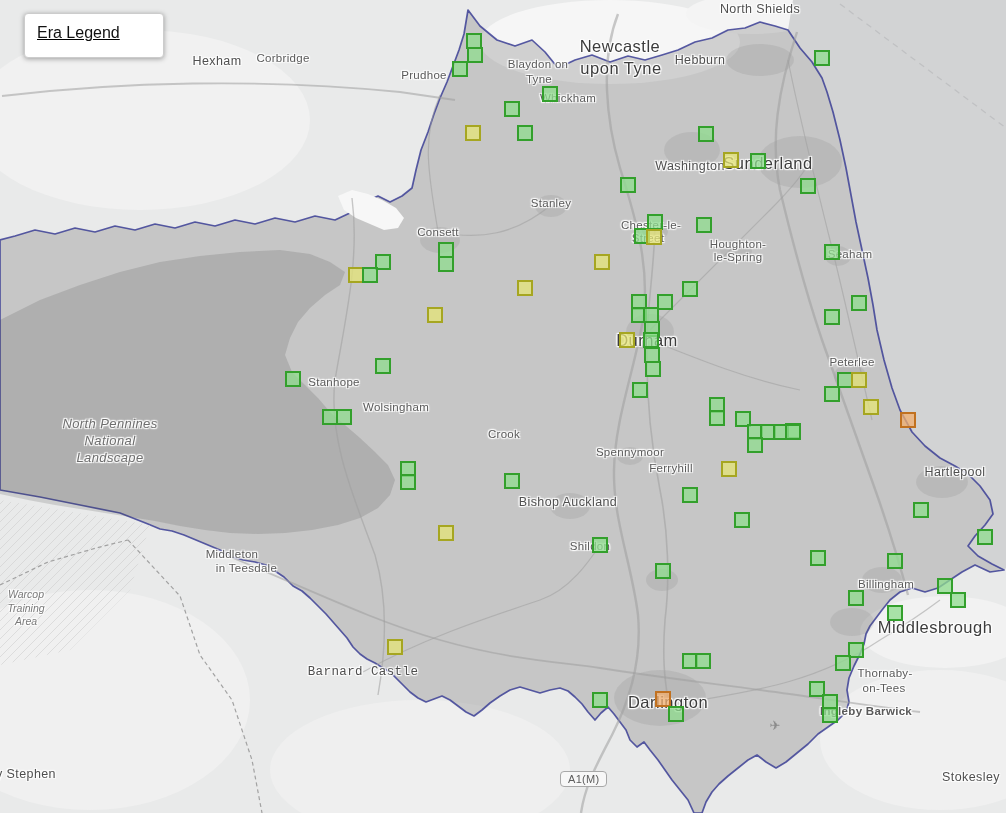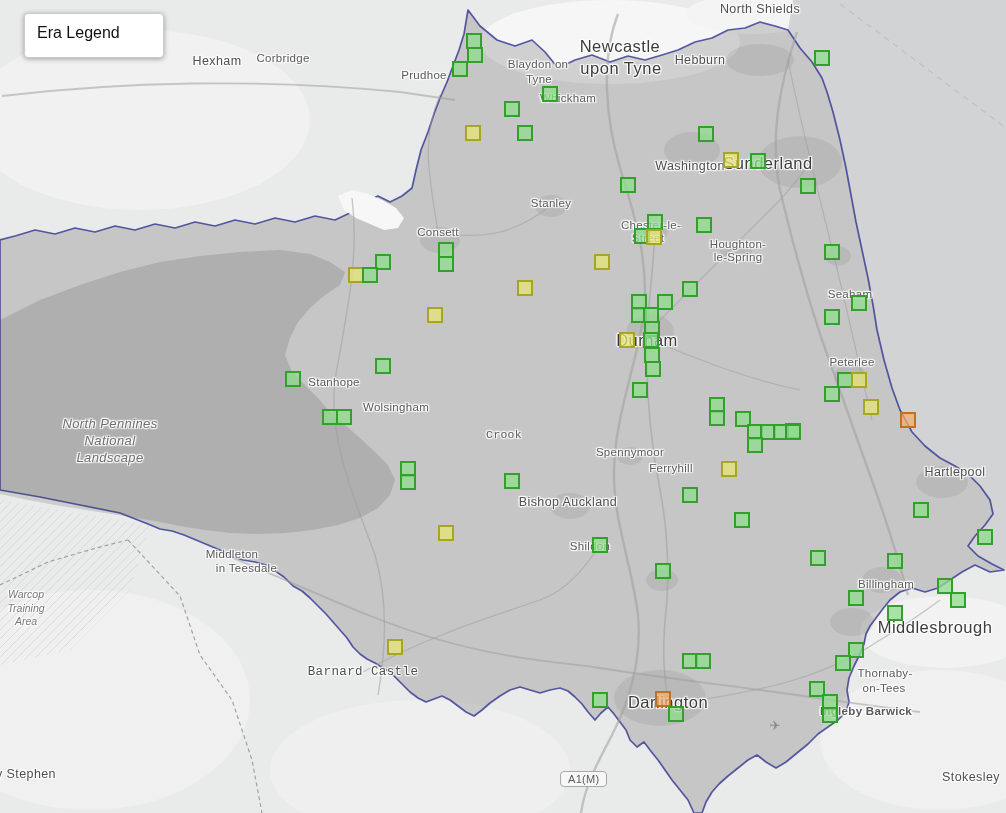--- a/index.html
+++ b/index.html
@@ -14,21 +14,21 @@
   .city-lg{font-size:16.5px;letter-spacing:.5px;color:#3c3c3c;}
   .area{font-size:13px;font-style:italic;color:#6e6e6e;letter-spacing:.4px;}
   .area-sm{font-size:10.5px;font-style:italic;color:#7a7a7a;}
   .icon-plane{font-size:13px;color:#8b8b8b;text-shadow:none;}
   
   .mk{position:absolute;width:12px;height:12px;border:2px solid;transform:translate(-50%,-50%);
       box-sizing:content-box;cursor:pointer;}
   
   #legend{position:absolute;left:24px;top:13px;width:118px;background:#ffffff;
           border:1px solid #cccccc;border-radius:4px;box-shadow:0 1px 5px rgba(0,0,0,.35);
-          padding:10px 8px 8px 12px;z-index:50;}
+          padding:10px 8px 8px 12px;z-index:50;text-decoration:underline;}
   .legend-title{font-size:16px;color:#111;margin-bottom:7px;}
   .legend-row{display:flex;align-items:center;margin:5px 0;}
   .legend-swatch{width:14px;height:14px;border:1.6px solid;margin-right:7px;flex:0 0 auto;box-sizing:content-box;}
   .legend-label{font-size:15px;color:#161616;}
   
   #road-badge{position:absolute;left:560px;top:771px;background:#f7f7f7;border:1.5px solid #a8a8a8;
               border-radius:4px;color:#5c5c5c;font-size:11px;padding:1px 7px;letter-spacing:.3px;}
 </style>
 </head>
 <body>
@@ -141,26 +141,26 @@
       <span class="lbl town" style="left: 539px; top: 79px;">Tyne</span>
       <span class="lbl town" style="left: 568px; top: 98px;">Whickham</span>
       <span class="lbl city-md" style="left: 690px; top: 166px;">Washington</span>
       <span class="lbl city-lg" style="left: 768px; top: 155px; margin-top: 8px;">Sunderland</span>
       <span class="lbl town" style="left: 551px; top: 203px;">Stanley</span>
       <span class="lbl town" style="left: 438px; top: 232px;">Consett</span>
       <span class="lbl town" style="left: 651px; top: 225px;">Chester-le-</span>
       <span class="lbl town" style="left: 648px; top: 238px;">Street</span>
       <span class="lbl town" style="left: 738px; top: 244px;">Houghton-</span>
       <span class="lbl town" style="left: 738px; top: 257px;">le-Spring</span>
-      <span class="lbl town" style="left: 850px; top: 254px; margin-top: 40px;">Seaham</span>
+      <span class="lbl town" style="left: 850px; top: 254px;">Seaham</span>
       <span class="lbl city-lg" style="left: 647px; top: 340px;">Durham</span>
       <span class="lbl town" style="left: 852px; top: 362px;">Peterlee</span>
       <span class="lbl town" style="left: 294px; top: 382px; margin-left: 40px;">Stanhope</span>
       <span class="lbl town" style="left: 396px; top: 407px;">Wolsingham</span>
-      <span class="lbl town" style="left: 504px; top: 434px; font-family: Liberation Mono, monospace;">Crook</span>
+      <span class="lbl town" style="left: 504px; top: 434px;">Crook</span>
       <span class="lbl town" style="left: 630px; top: 452px;">Spennymoor</span>
       <span class="lbl town" style="left: 671px; top: 468px;">Ferryhill</span>
       <span class="lbl city-md" style="left: 568px; top: 502px;">Bishop Auckland</span>
       <span class="lbl town" style="left: 590px; top: 546px;">Shildon</span>
       <span class="lbl town" style="left: 232px; top: 554px;">Middleton</span>
       <span class="lbl town" style="left: 232px; top: 568px; padding-left: 29px;">in Teesdale</span>
       <span class="lbl area" style="left: 110px; top: 423px;">North Pennines</span>
       <span class="lbl area" style="left: 110px; top: 440px;">National</span>
       <span class="lbl area" style="left: 110px; top: 457px;">Landscape</span>
       <span class="lbl area-sm" style="left: 26px; top: 594px;">Warcop</span>

